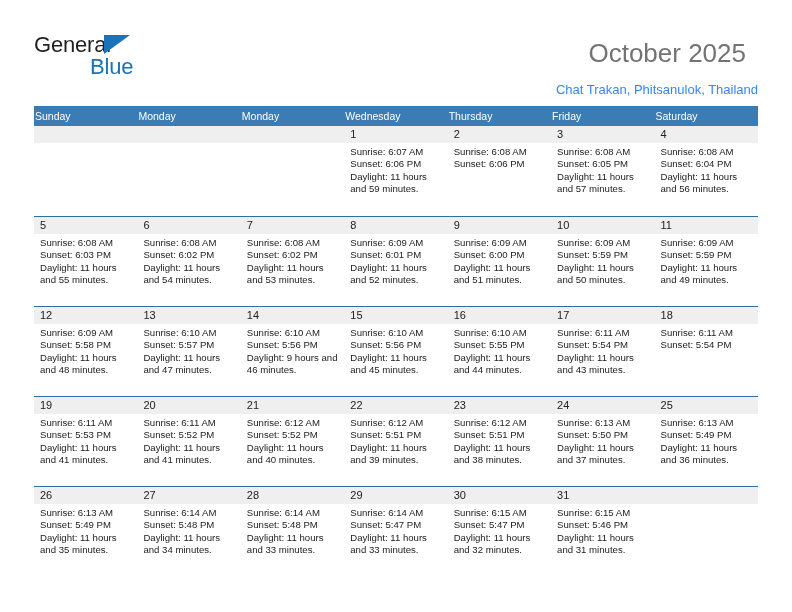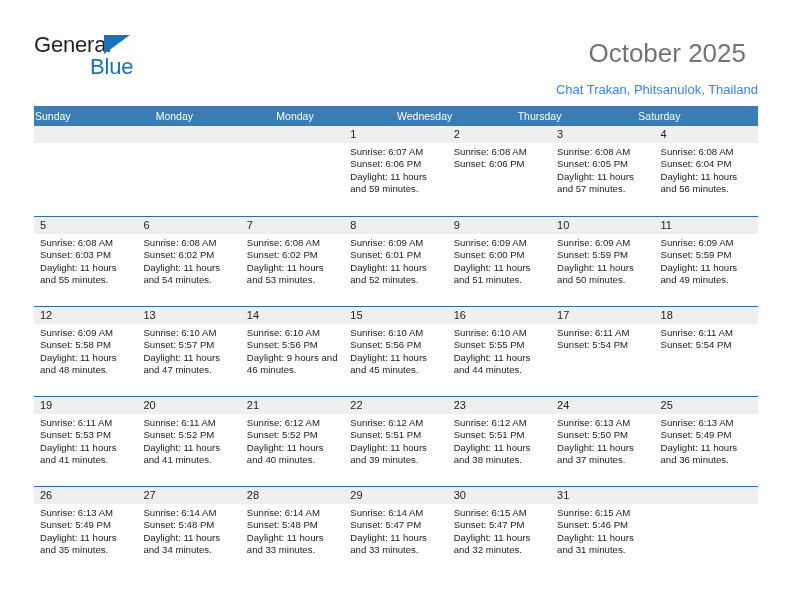--- a/index.html
+++ b/index.html
@@ -170,20 +170,21 @@
 
   </div>
 
   <div class="calendar">
     <div class="weekday-row" id="weekday-row">
         <div class="weekday">Sunday</div>
         <div class="weekday">Monday</div>
         <div class="weekday">Monday</div>
         <div class="weekday">Wednesday</div>
         <div class="weekday">Thursday</div>
+        <div class="weekday">Friday</div>
         <div class="weekday">Saturday</div>
       </div>
     <div id="weeks-container">
         <div class="week-row">
           <div class="day-cell empty-cell">
             <div class="day-number-band"></div>
             <div class="day-body"></div>
           </div>
           <div class="day-cell empty-cell">
             <div class="day-number-band"></div>
@@ -322,20 +323,21 @@
               <div class="day-line">Sunrise: 6:10 AM</div>
               <div class="day-line">Sunset: 5:55 PM</div>
               <div class="day-line wrap">Daylight: 11 hours and 44 minutes.</div>
             </div>
           </div>
           <div class="day-cell">
             <div class="day-number-band">17</div>
             <div class="day-body">
               <div class="day-line">Sunrise: 6:11 AM</div>
               <div class="day-line">Sunset: 5:54 PM</div>
+              <div class="day-line wrap">Daylight: 11 hours and 43 minutes.</div>
             </div>
           </div>
           <div class="day-cell">
             <div class="day-number-band">18</div>
             <div class="day-body">
               <div class="day-line">Sunrise: 6:11 AM</div>
               <div class="day-line">Sunset: 5:54 PM</div>
             </div>
           </div>
         </div>

